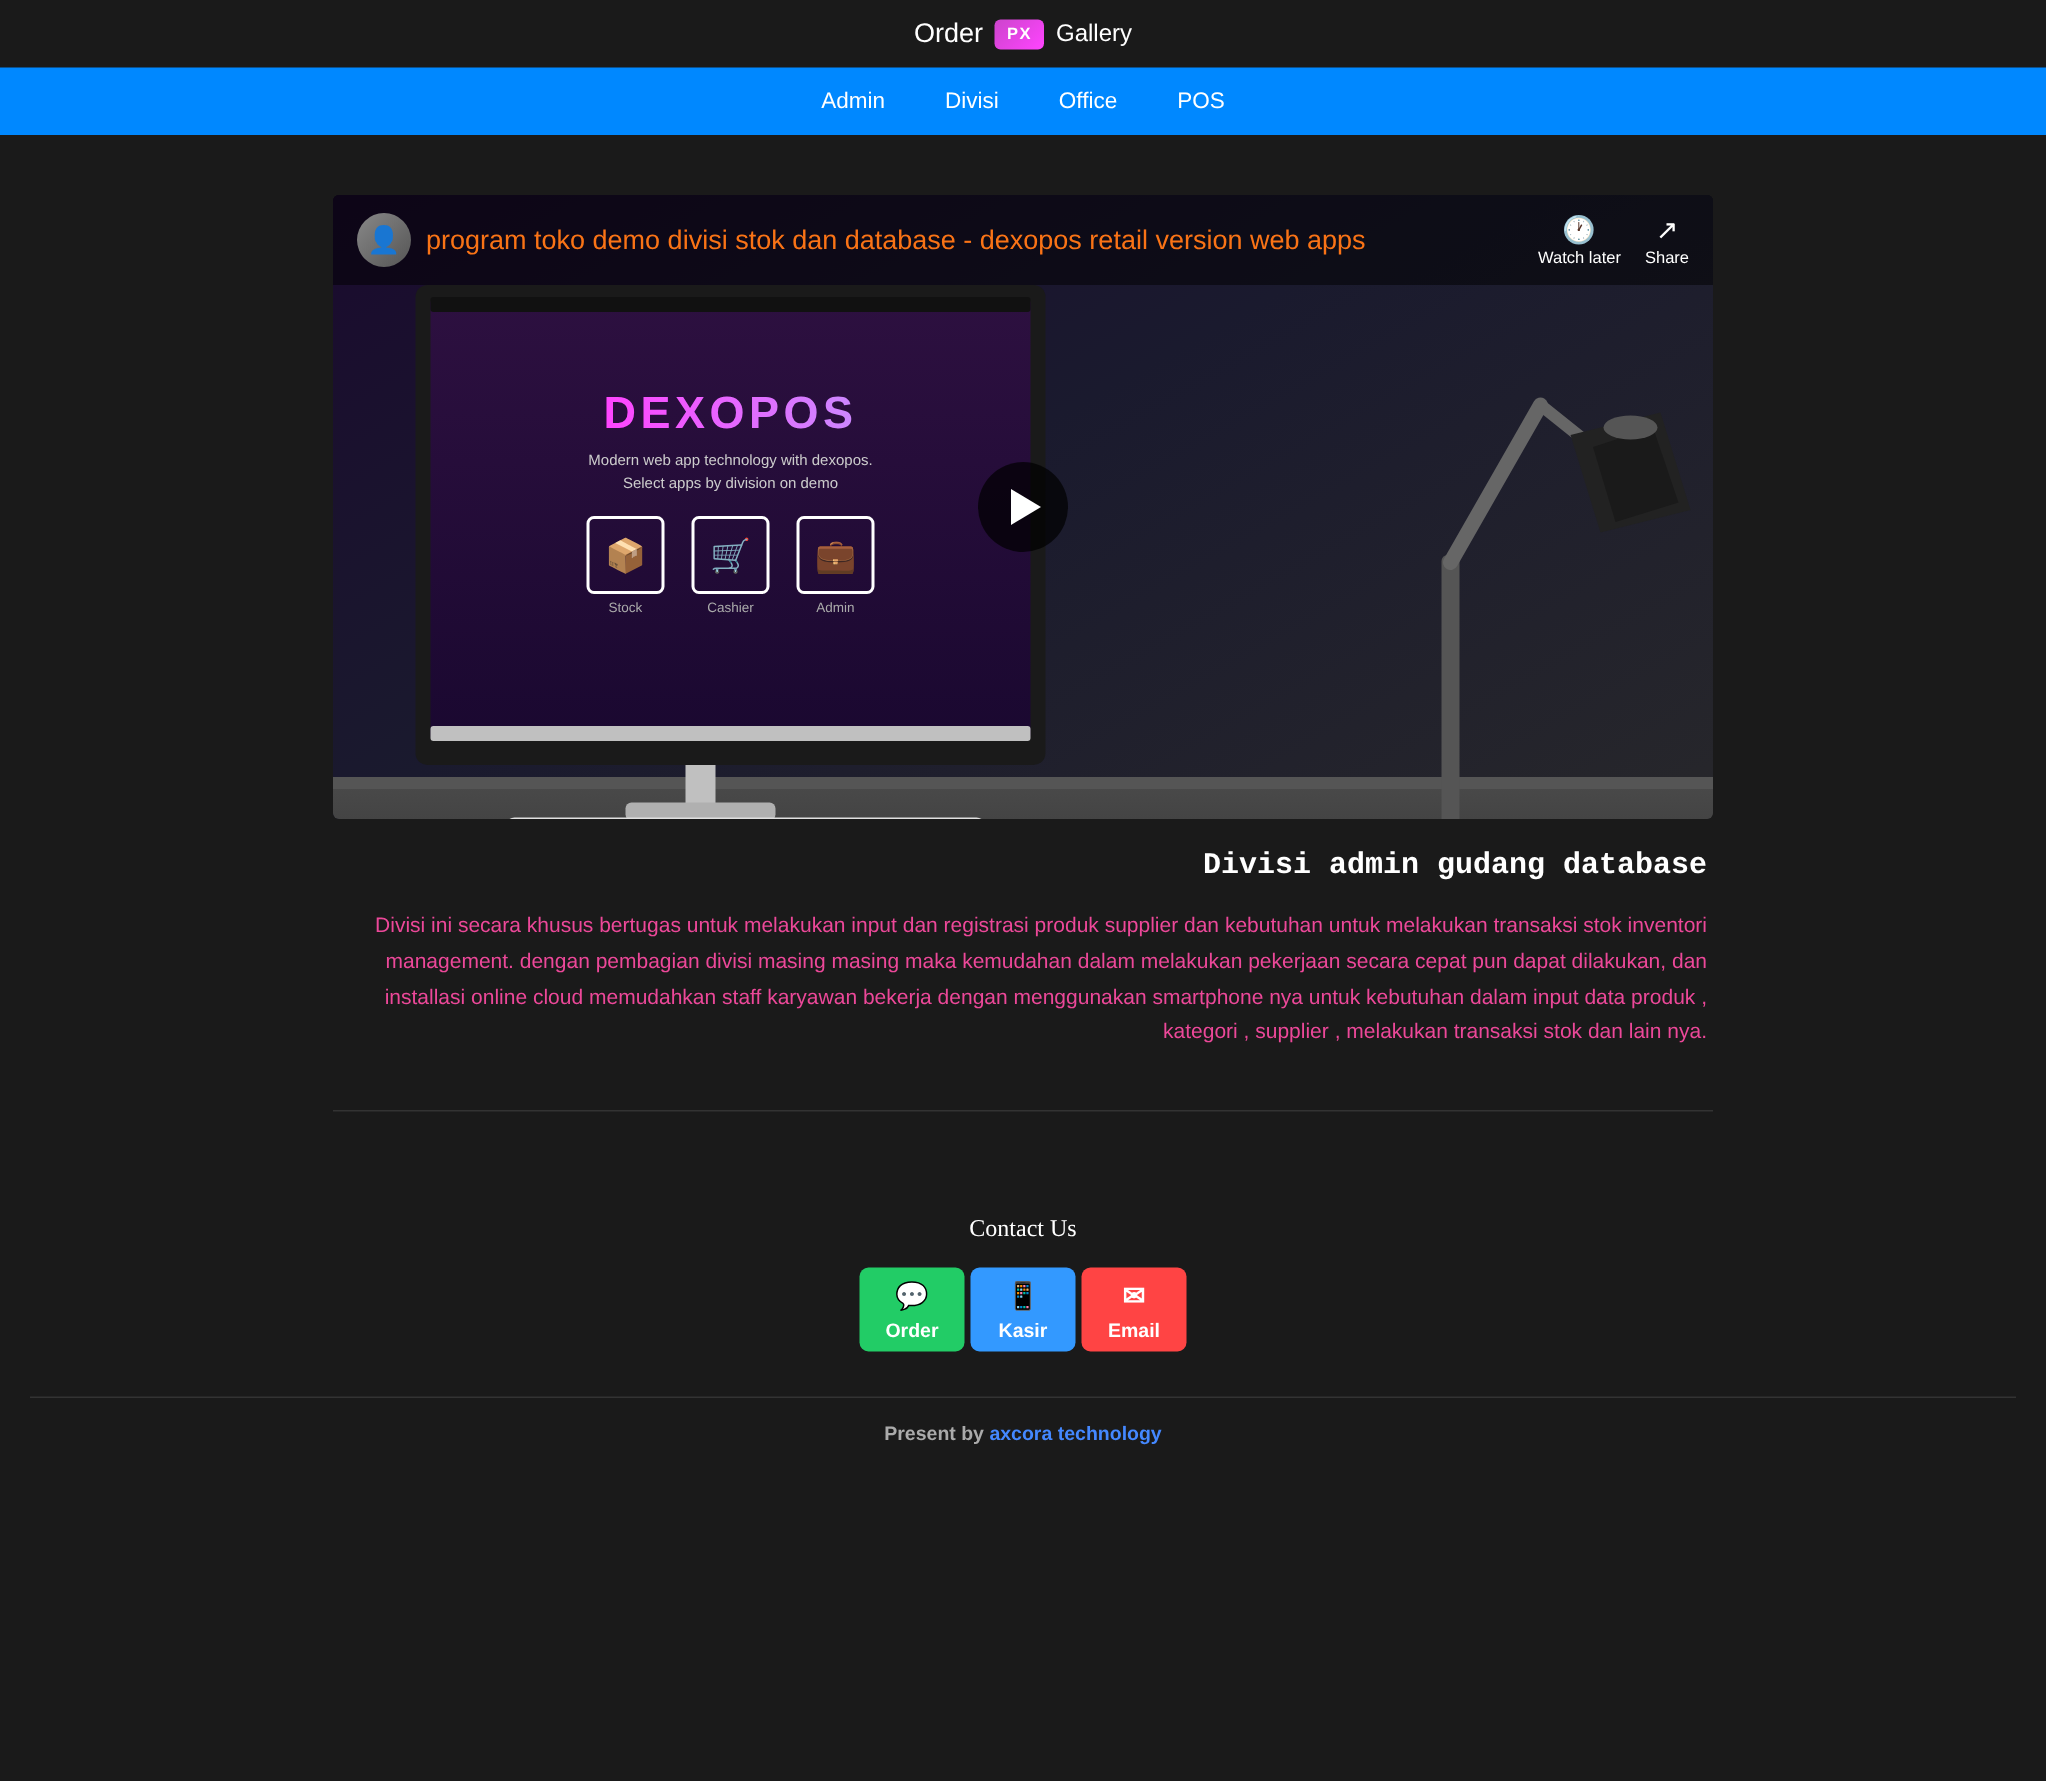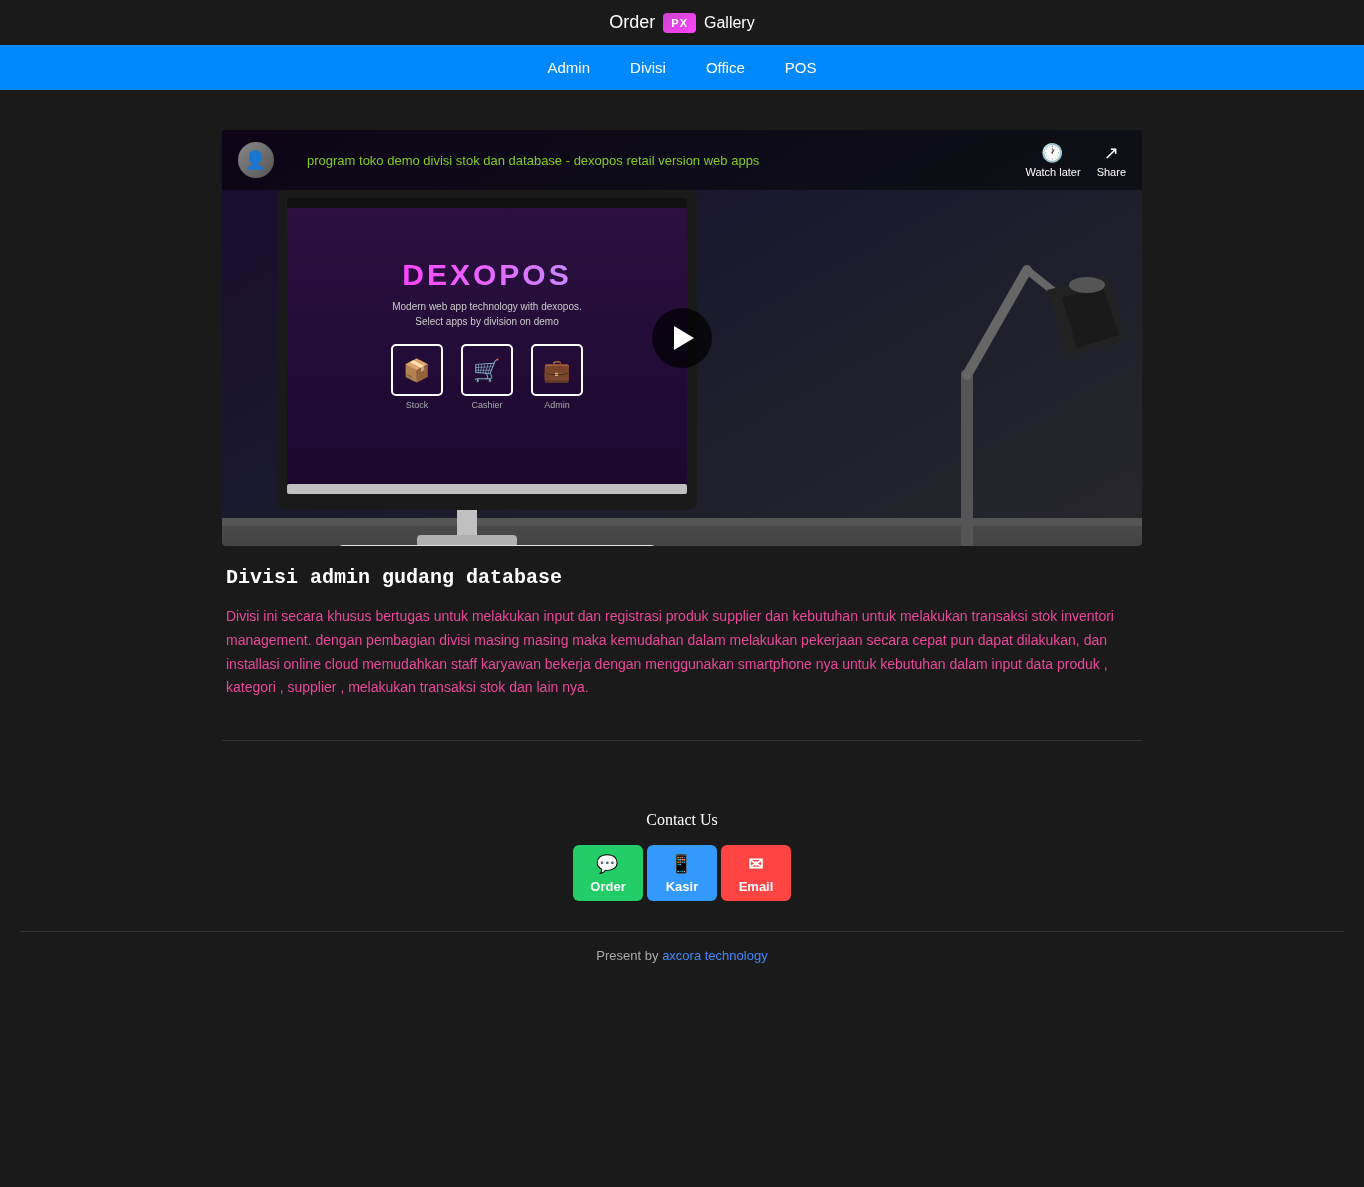--- a/index.html
+++ b/index.html
@@ -118,23 +118,22 @@
       width: 100%;
       height: 100%;
       background: linear-gradient(135deg, #888, #555);
       display: flex;
       align-items: center;
       justify-content: center;
       font-size: 18px;
     }
     .video-title-text {
       flex: 1;
-      font-size: 13px;
-      color: #84cc16;
-      margin-left: 23px;
+      font-size: 18px;
+      color: #f97316;
     }
     .video-actions {
       display: flex;
       gap: 16px;
       align-items: center;
     }
     .video-action-item {
       display: flex;
       flex-direction: column;
       align-items: center;
@@ -146,20 +145,21 @@
       font-size: 18px;
     }
     .video-action-label {
       font-size: 11px;
     }
 
     
     .description-section {
       margin-top: 20px;
       padding: 0 4px;
+      text-align: right;
     }
     .description-title {
       font-size: 20px;
       font-weight: bold;
       color: #ffffff;
       margin-bottom: 16px;
       font-family: 'Courier New', monospace;
     }
     .description-text {
       font-size: 14px;
@@ -215,20 +215,21 @@
     .btn-email { background-color: #ff4444; }
 
     .footer-divider {
       border: none;
       border-top: 1px solid #333;
       margin: 0 0 16px 0;
     }
     .footer-credit {
       font-size: 13px;
       color: #aaaaaa;
+      font-weight: bold;
     }
     .footer-credit-link {
       color: #4488ff;
       text-decoration: none;
     }
 
     
     .video-scene {
       width: 100%;
       height: 416px;

